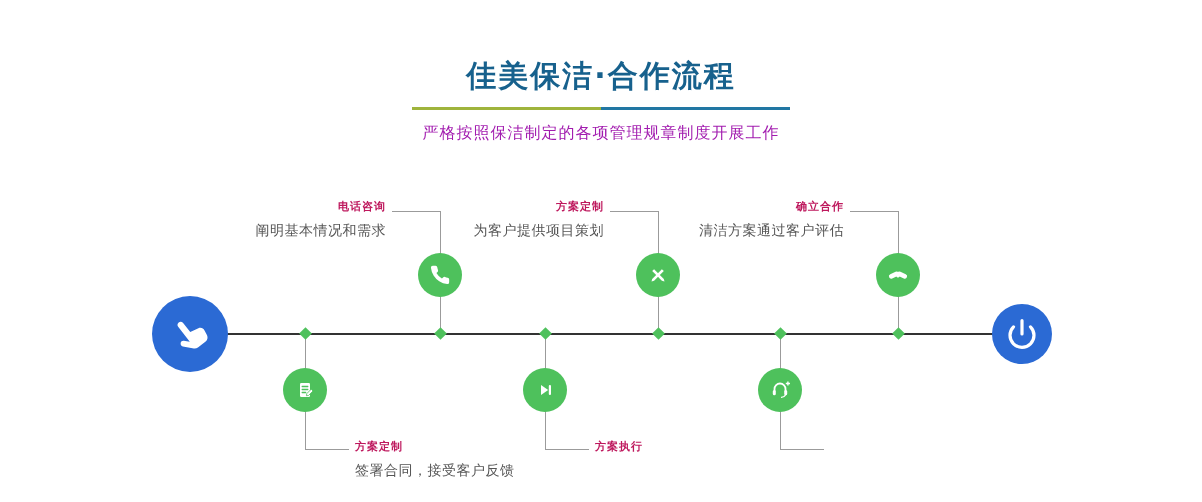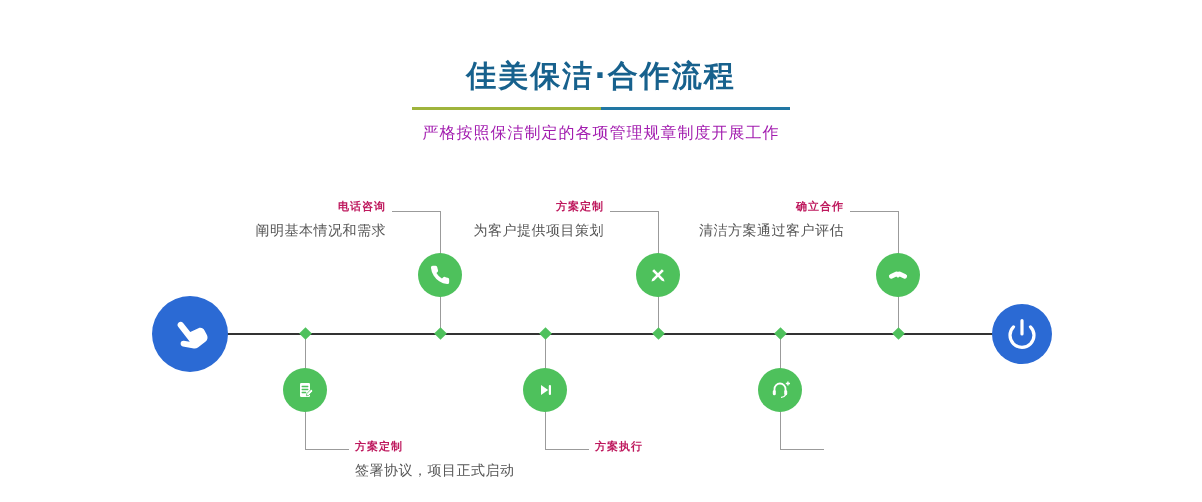--- a/index.html
+++ b/index.html
@@ -157,19 +157,19 @@
     <div class="step-label">方案定制</div>
     <div class="step-desc">为客户提供项目策划</div>
   </div>
   <div class="step-text top" style="right:358px;">
     <div class="step-label">确立合作</div>
     <div class="step-desc">清洁方案通过客户评估</div>
   </div>
 
   <div class="step-text bottom" style="left:355px;">
     <div class="step-label">方案定制</div>
-    <div class="step-desc">签署协议，项目正式启动</div>
+    <div class="step-desc">签署合同，接受客户反馈</div>
   </div>
   <div class="step-text bottom" style="left:595px;">
     <div class="step-label">方案执行</div>
   </div>
 
 </div>
 
 </body></html>

